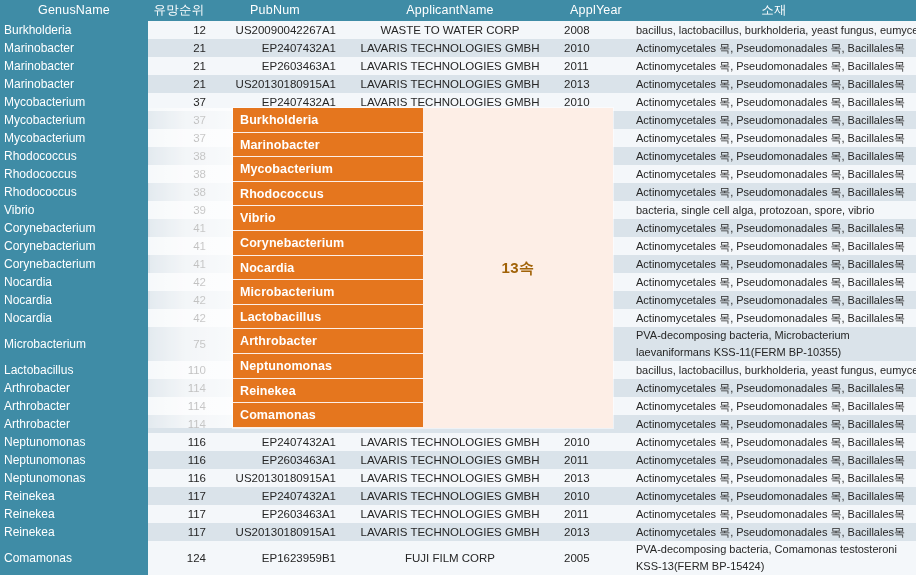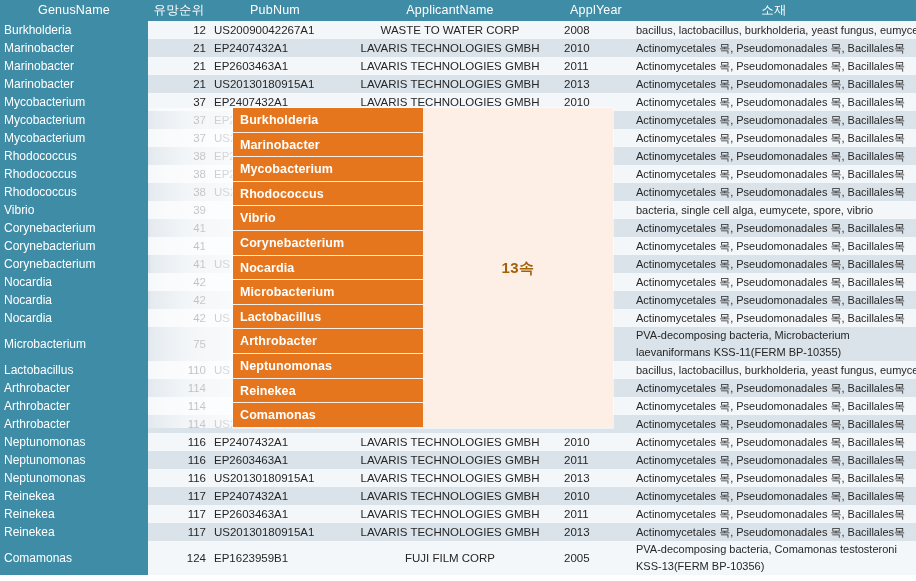--- a/index.html
+++ b/index.html
@@ -44,21 +44,21 @@
 
   
   td.c-genus{
     background:#3f8ca6 !important;
     color:#ffffff;
     text-align:left;
     padding-left:5px;
     font-size:12px;
   }
   td.c-rank{text-align:right;}
-  td.c-pub{text-align:left;}
+  td.c-pub{text-align:right;}
   td.c-appl{text-align:center;}
   td.c-year{}
   td.c-mat{text-align:left;padding-left:9px;font-size:11px;}
 
   tr.tall td{height:27px;line-height:13px;}
   td.c-mat .two-line{display:block;white-space:normal;line-height:17px;}
 
   
   .funnel{
     position:absolute;left:0;top:0;width:916px;height:581px;
@@ -201,21 +201,21 @@
           <td class="c-appl">LAVARIS TECHNOLOGIES GMBH</td>
           <td class="c-year">2013</td>
           <td class="c-mat">Actinomycetales 목, Pseudomonadales 목, Bacillales목</td>
         </tr>
         <tr class="r-odd">
           <td class="c-genus">Vibrio</td>
           <td class="c-rank">39</td>
           <td class="c-pub"></td>
           <td class="c-appl"></td>
           <td class="c-year"></td>
-          <td class="c-mat">bacteria, single cell alga, eumycete, spore, vibrio</td>
+          <td class="c-mat">bacteria, single cell alga, protozoan, spore, vibrio</td>
         </tr>
         <tr class="r-even">
           <td class="c-genus">Corynebacterium</td>
           <td class="c-rank">41</td>
           <td class="c-pub"></td>
           <td class="c-appl"></td>
           <td class="c-year"></td>
           <td class="c-mat">Actinomycetales 목, Pseudomonadales 목, Bacillales목</td>
         </tr>
         <tr class="r-odd">
@@ -348,21 +348,21 @@
           <td class="c-year">2013</td>
           <td class="c-mat">Actinomycetales 목, Pseudomonadales 목, Bacillales목</td>
         </tr>
         <tr class="r-odd tall">
           <td class="c-genus">Comamonas</td>
           <td class="c-rank">124</td>
           <td class="c-pub">EP1623959B1</td>
           <td class="c-appl">FUJI FILM CORP</td>
           <td class="c-year">2005</td>
           <td class="c-mat">
-            <span class="two-line">PVA-decomposing bacteria, Comamonas testosteroni KSS-13(FERM BP-10356)</span>
+            <span class="two-line">PVA-decomposing bacteria, Comamonas testosteroni KSS-13(FERM BP-15424)</span>
           </td>
         </tr>
       </tbody>
   </table>
 
   <svg class="funnel" viewBox="0 0 916 581" preserveAspectRatio="none">
     <defs>
       <linearGradient id="fgrad" x1="0" y1="0" x2="1" y2="0">
         <stop offset="0%" stop-color="#ffffff" stop-opacity="0.10"></stop>
         <stop offset="45%" stop-color="#ffffff" stop-opacity="0.62"></stop>

